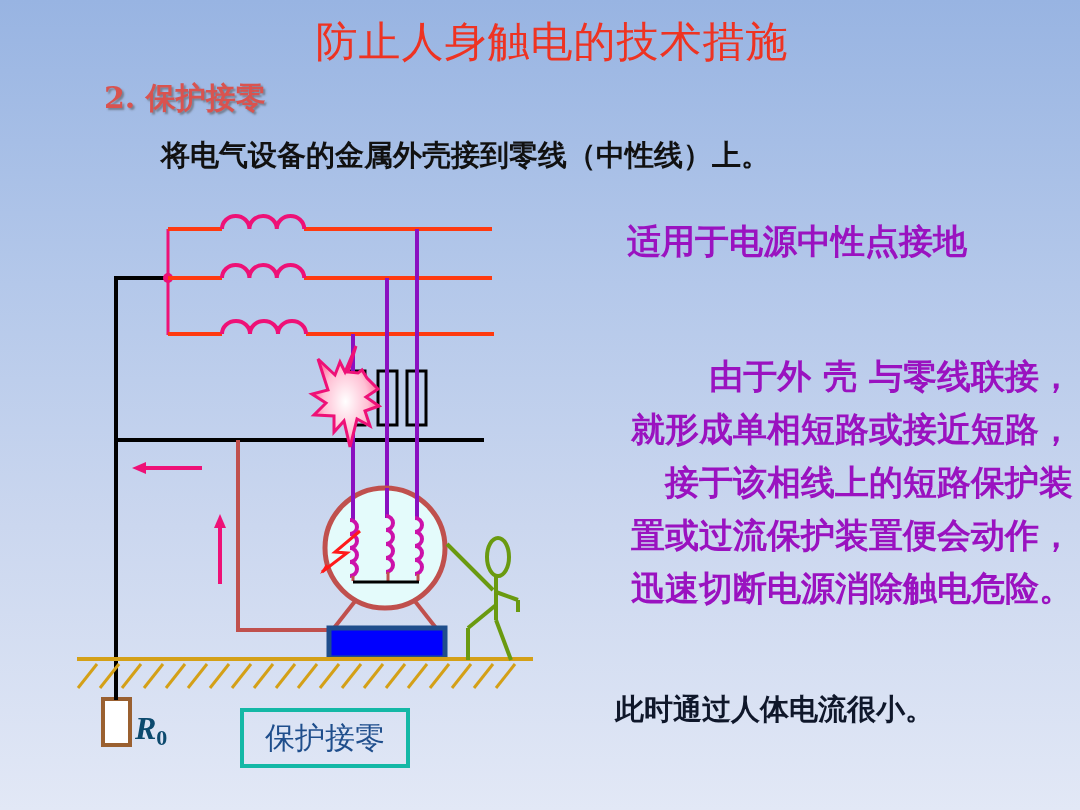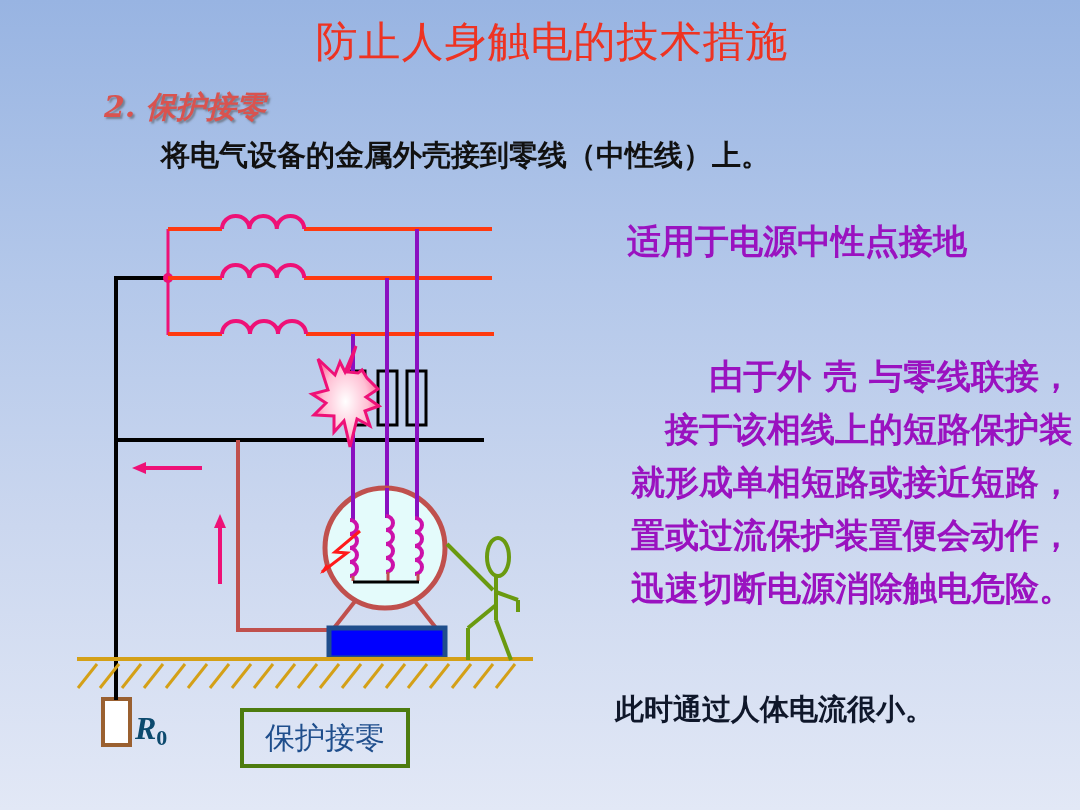--- a/index.html
+++ b/index.html
@@ -8,44 +8,43 @@
     background: linear-gradient(180deg, #98b4e2 0%, #b4c8ea 35%, #cbd7ef 65%, #e2e8f6 100%);
     font-family: "DejaVu Sans", sans-serif;
   }
   .abs { position:absolute; }
   .title {
     left:12px; width:1080px; top:14px; text-align:center;
     font-size:42px; color:#ee3322; font-weight:normal; letter-spacing:1px;
     padding-left:-10px;
   }
   .subtitle {
-    left:104px; top:87px; font-size:30px; font-weight:bold; color:#d9534f;
+    left:104px; top:78px; font-size:30px; font-weight:bold; color:#d9534f;
     font-family: "DejaVu Serif", serif;
     text-shadow: 2px 2px 2px rgba(80,80,80,0.55);
-    font-style: italic;
   }
   .definition {
     left:130px; top:136px; font-size:29px; color:#111; font-weight:bold;
     font-family: "DejaVu Serif", serif;
     margin-left: 31px;
   }
   .para {
     left:543px; width:530px; font-size:34px; color:#9a12c0; font-weight:bold;
     line-height:53px; font-family: "DejaVu Serif", serif;
   }
   .para1 { top:215px; }
   .para2 { top:350px;text-align:right; }
   .para .line { display:block; white-space:nowrap; }
   .indent { padding-left:84px; }
   .note {
     left:615px; top:690px; font-size:29px; color:#0f172a; font-weight:bold;
     font-family: "DejaVu Serif", serif;
   }
   .label-box {
-    left:240px; top:708px; width:170px; height:60px; border:4px solid #4d7c0f;
+    left:240px; top:708px; width:170px; height:60px; border:4px solid #14b8a6;
     box-sizing:border-box; display:flex; align-items:center; justify-content:center;
     font-size:30px; color:#1f4e8c; font-family: "DejaVu Serif", serif;
   }
   .r0 {
     left:135px; top:710px; font-size:32px; color:#0c4a6e; font-weight:bold; font-style:italic;
     font-family: Liberation Serif, serif;
   }
   .r0 sub { font-size:22px; font-style:normal; vertical-align:-6px; }
   svg.diagram { position:absolute; left:0; top:0; }
 </style>
@@ -55,22 +54,22 @@
 <div class="abs title">防止人身触电的技术措施</div>
 <div class="abs subtitle">2. 保护接零</div>
 <div class="abs definition">将电气设备的金属外壳接到零线（中性线）上。</div>
 
 <div class="abs para para1">
   <span class="line indent">适用于电源中性点接地</span>
 </div>
 
 <div class="abs para para2">
   <span class="line indent">由于外 壳 与零线联接，</span>
+  <span class="line">就形成单相短路或接近短路，</span>
   <span class="line">接于该相线上的短路保护装</span>
-  <span class="line">就形成单相短路或接近短路，</span>
   <span class="line">置或过流保护装置便会动作，</span>
   <span class="line">迅速切断电源消除触电危险。</span>
 </div>
 
 <div class="abs note">此时通过人体电流很小。</div>
 
 <svg class="diagram" width="1080" height="810" viewBox="0 0 1080 810">
   <defs>
     <radialGradient id="burst" cx="50%" cy="55%" r="55%">
       <stop offset="0%" stop-color="#ffffff"></stop>

